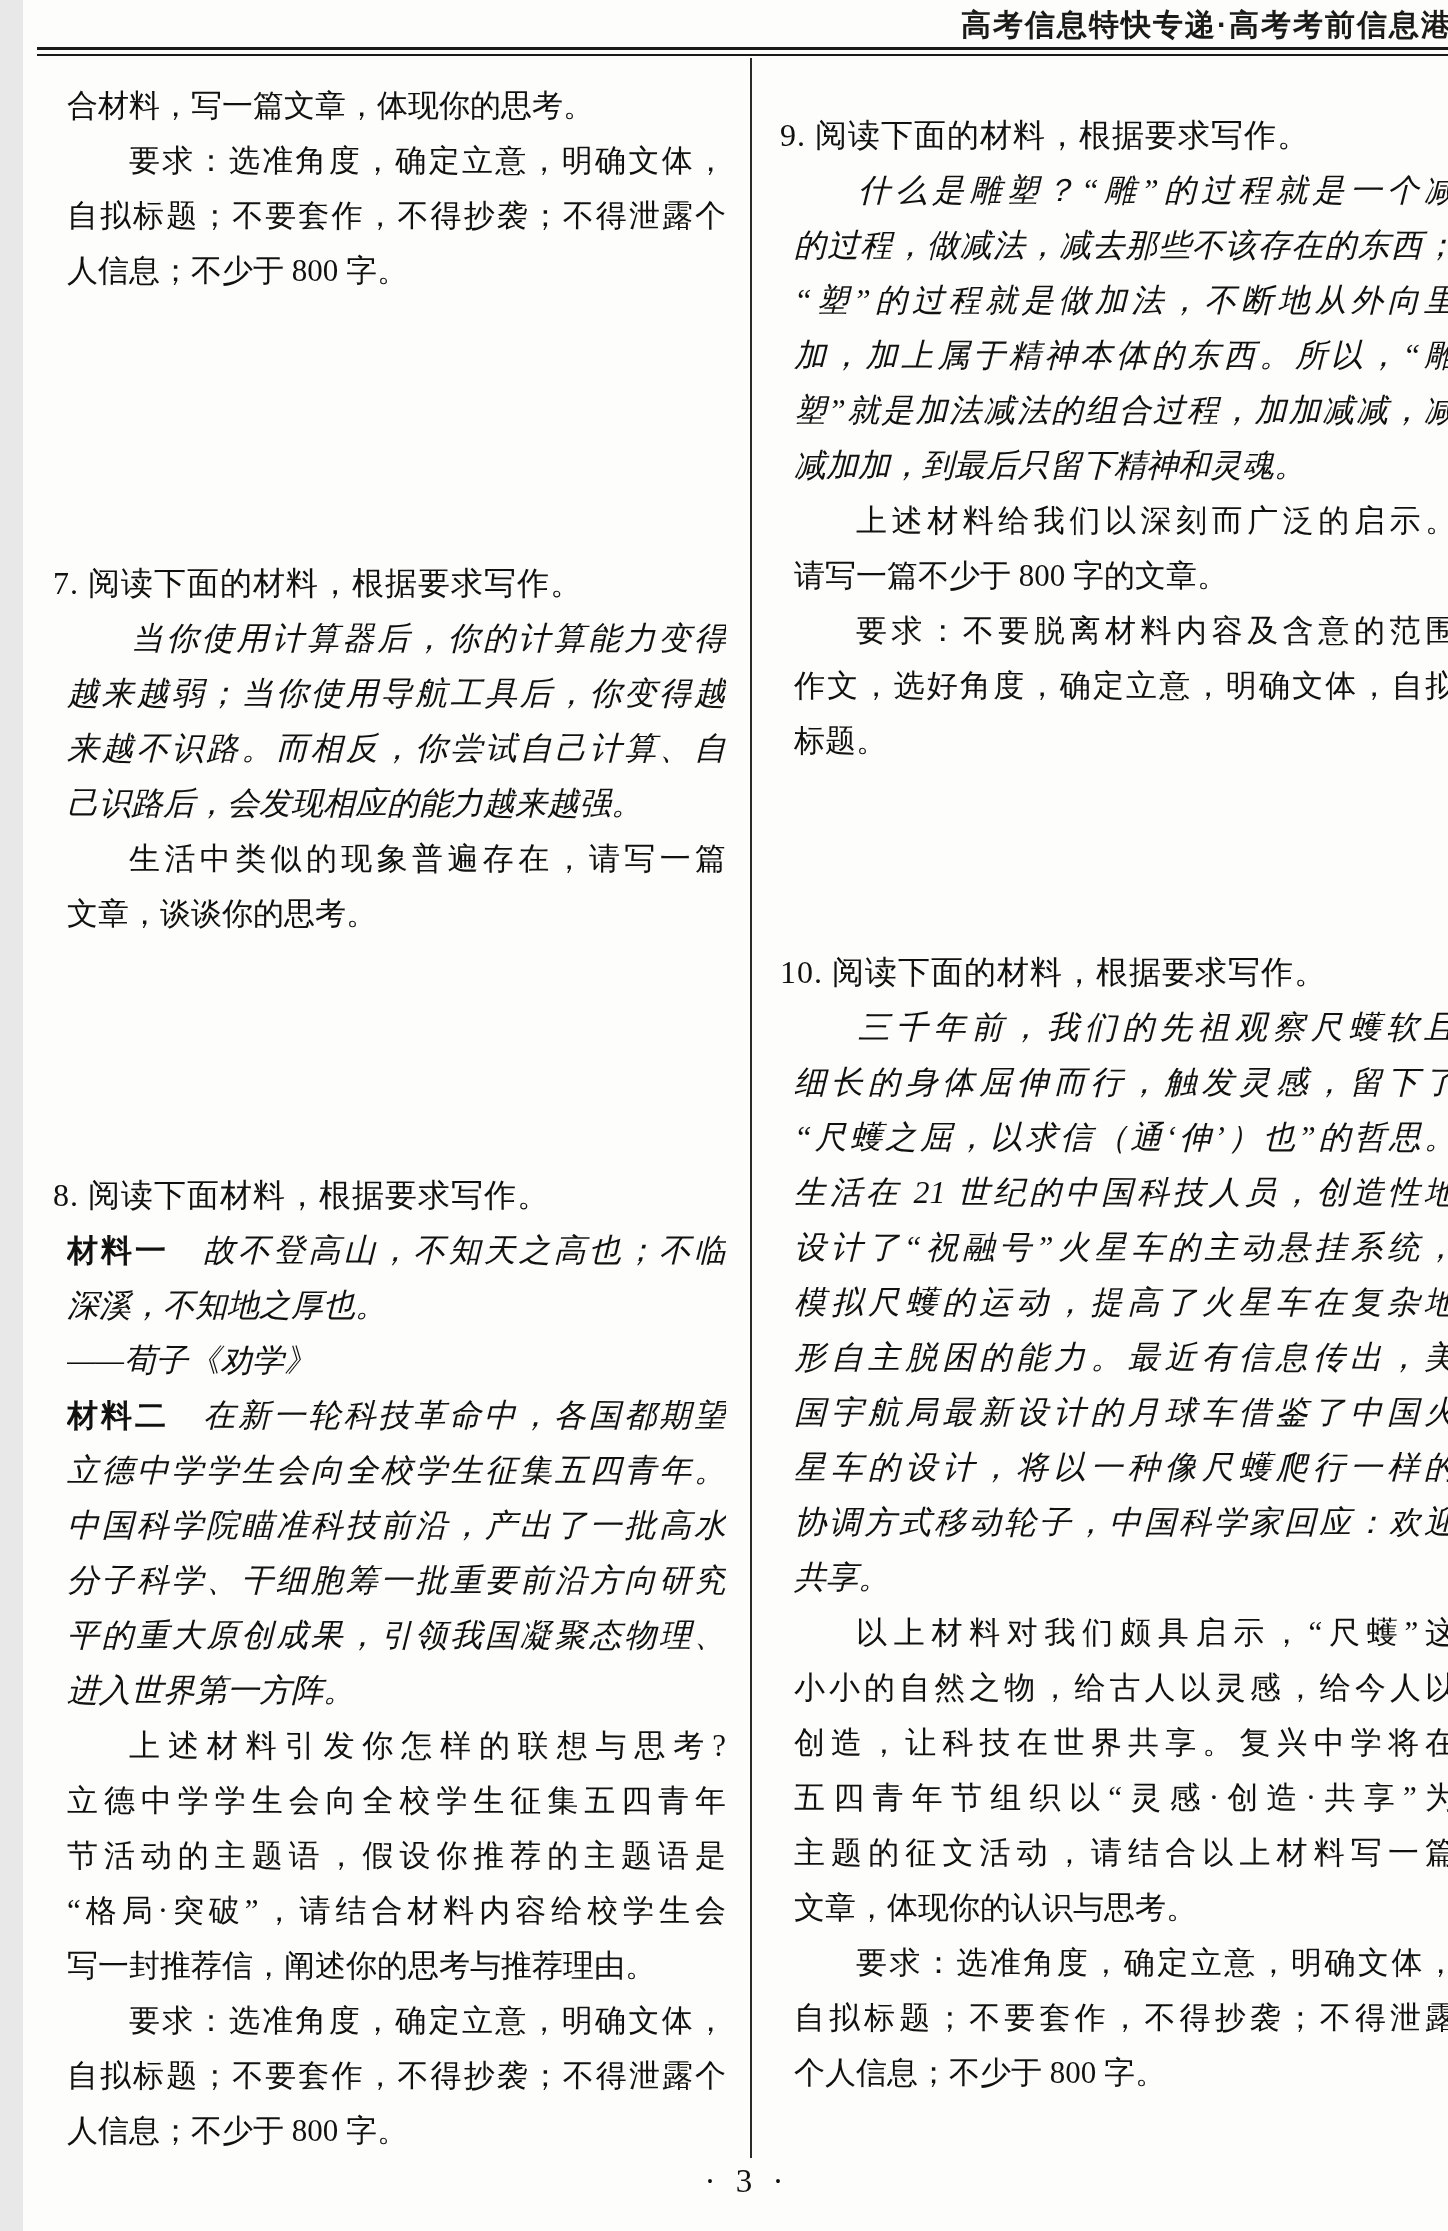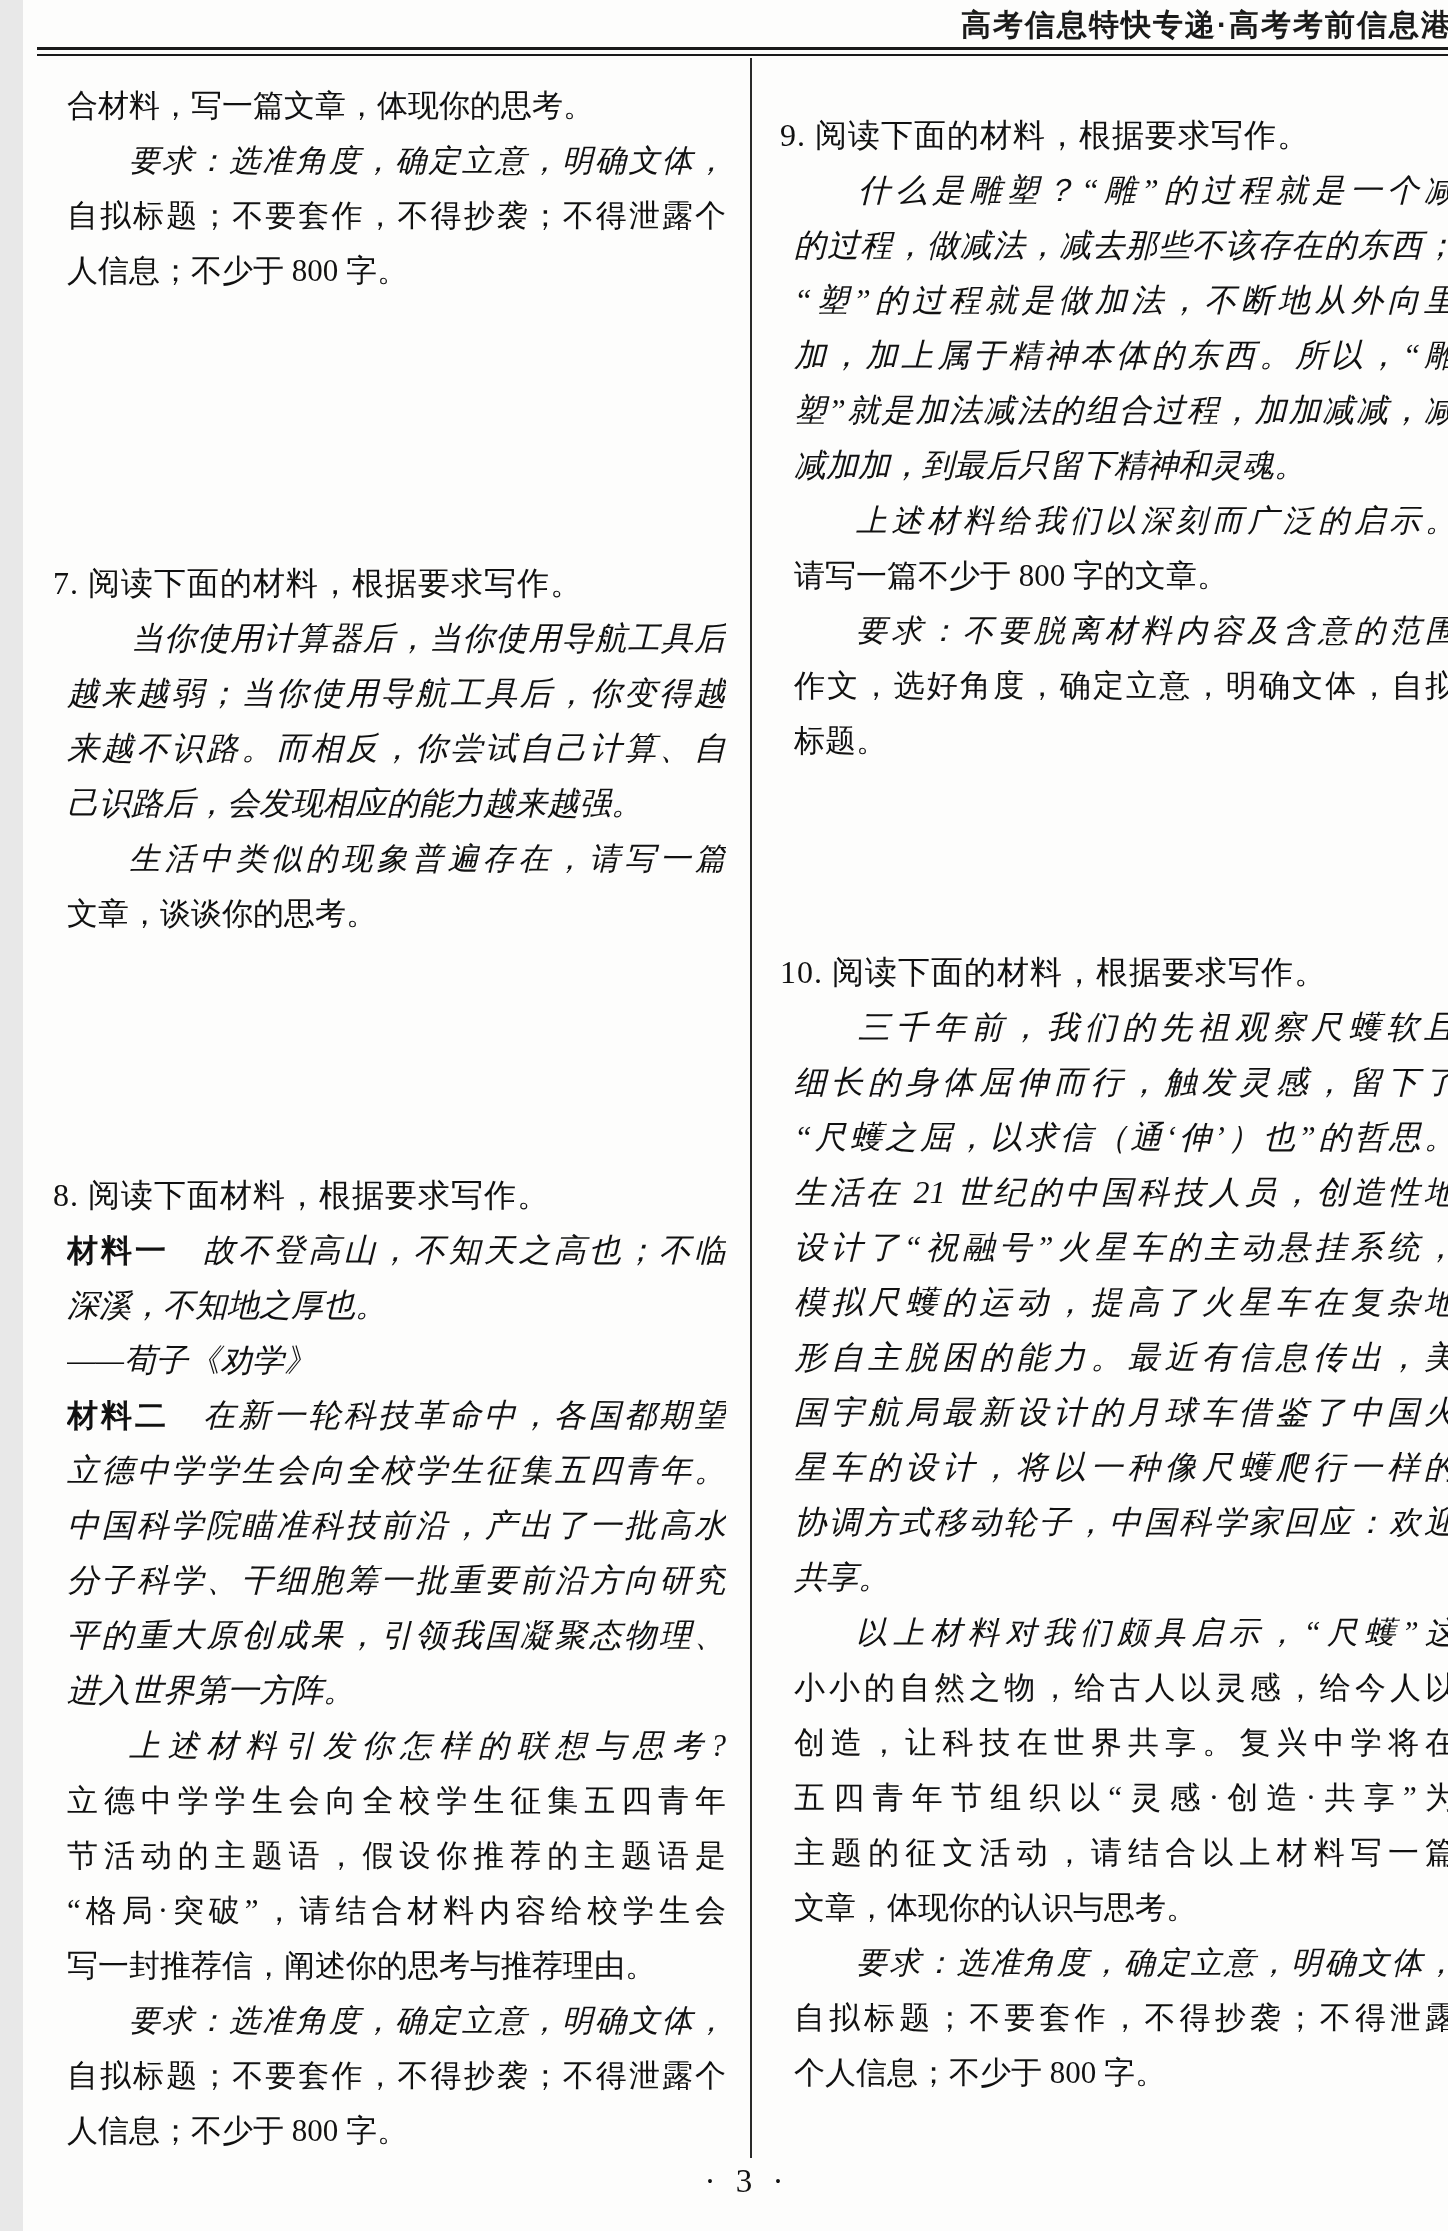--- a/index.html
+++ b/index.html
@@ -30,21 +30,21 @@
     position:absolute;left:727px;top:58px;width:2px;height:2100px;background:#2a2a2a;
   }
   .block{padding-left:14px;}
   .block.heading{padding-left:0;}
   .line{
     height:55px;line-height:55px;font-size:31px;
     text-align:justify;text-align-last:justify;
     overflow:hidden;white-space:nowrap;
   }
   .line.natural{text-align-last:left;}
-  .line.indent{text-indent:2em;font-style:italic;}
+  .line.indent{text-indent:2em;}
   .line.kai{font-style:italic;font-size:32px;}
   .heading .line{font-size:32px;letter-spacing:1px;}
   .source-line{text-align:left;text-align-last:right;padding-right:6px;font-style:italic;}
   .mat-label{
     font-family:Liberation Sans, sans-serif;
     font-weight:bold;font-style:normal;font-size:31px;margin-right:1.1em;
   }
   .footer{
     position:absolute;top:2163px;left:0;width:100%;
     text-align:center;font-size:33px;letter-spacing:6px;color:#111;
@@ -64,21 +64,21 @@
       <div class="block para">
         <div class="line indent">要求：选准角度，确定立意，明确文体，</div>
         <div class="line">自拟标题；不要套作，不得抄袭；不得泄露个</div>
         <div class="line natural">人信息；不少于 800 字。</div>
       </div>
       <div style="height: 258px;"></div>
       <div class="block heading">
         <div class="line natural">7. 阅读下面的材料，根据要求写作。</div>
       </div>
       <div class="block kai">
-        <div class="line kai indent">当你使用计算器后，当你使用导航工具后</div>
+        <div class="line kai indent">当你使用计算器后，你的计算能力变得</div>
         <div class="line kai">越来越弱；当你使用导航工具后，你变得越</div>
         <div class="line kai">来越不识路。而相反，你尝试自己计算、自</div>
         <div class="line kai natural">己识路后，会发现相应的能力越来越强。</div>
       </div>
       <div class="block para">
         <div class="line indent">生活中类似的现象普遍存在，请写一篇</div>
         <div class="line natural">文章，谈谈你的思考。</div>
       </div>
       <div style="height: 227px;"></div>
       <div class="block heading">

